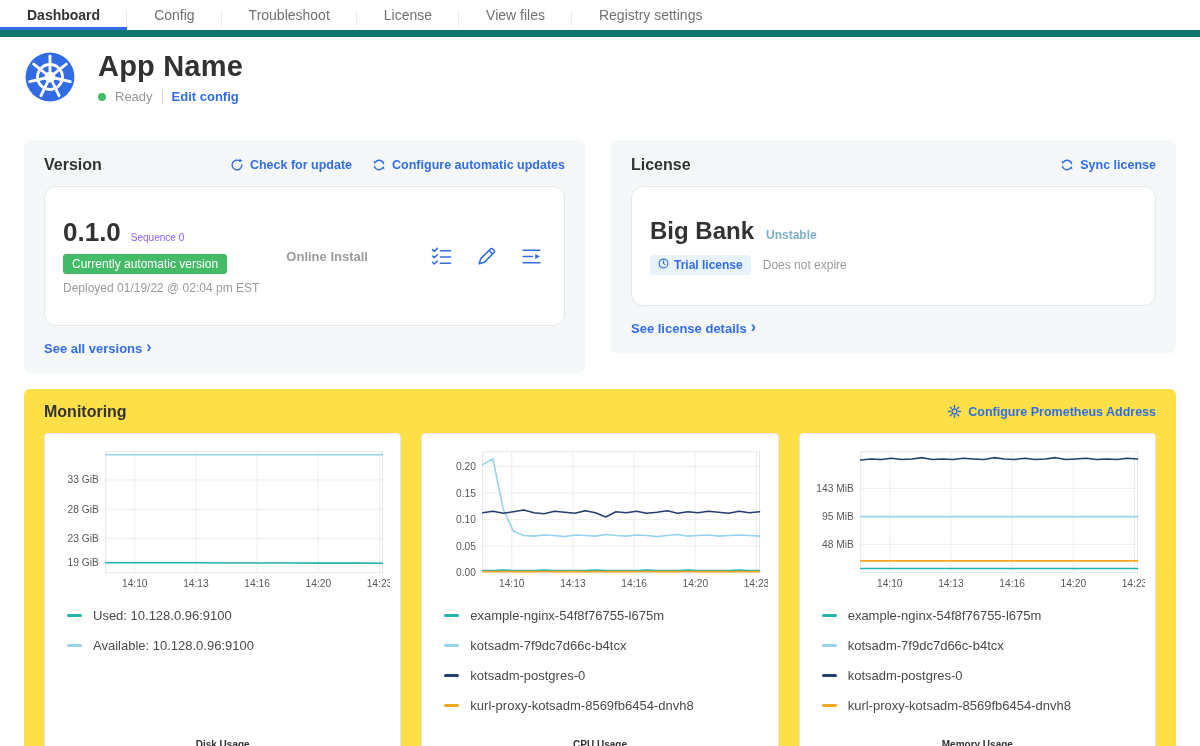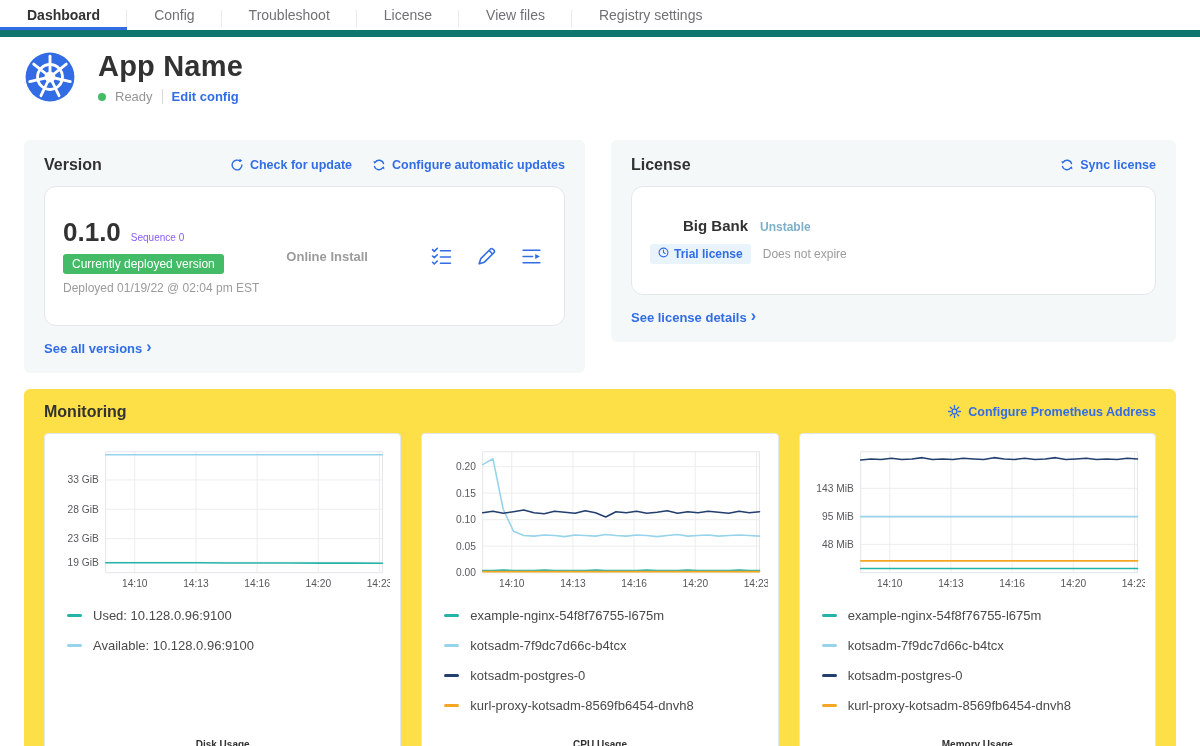--- a/index.html
+++ b/index.html
@@ -59,21 +59,21 @@
     display:inline-block; margin-top:6px; background:#44bb66; color:#fff;
     font-size:12px; font-weight:400; padding:3px 9px; border-radius:3px;
   }
   .deployed-text { margin-top:7px; font-size:12px; color:#9b9b9b; }
   .install-type { font-size:13px; font-weight:700; color:#9b9b9b; margin-right:36px; }
   .ver-icons { display:flex; gap:24px; align-items:center; padding-right:4px; }
   .action-ic { width:21px; height:21px; cursor:pointer; display:inline-flex; }
   .action-ic svg { width:21px; height:21px; }
 
   .lic-name-row { display:flex; align-items:baseline; gap:12px; }
-  .lic-name { font-size:15px; font-weight:700;margin-left:33px; }
+  .lic-name { font-size:24px; font-weight:700; }
   .lic-channel { font-size:12px; font-weight:700; color:#7fafca; }
   .lic-row2 { display:flex; align-items:center; gap:12px; margin-top:10px; }
   .trial-badge {
     display:inline-flex; align-items:center; gap:5px; background:#e9f3fc; color:#326de6;
     font-size:12px; font-weight:700; padding:3px 8px; border-radius:3px;
   }
   .lic-expiry { font-size:12px; color:#9b9b9b; }
 
   
   .monitoring-card { margin:16px 24px 0; background:#fde047; border-radius:6px; padding:14px 20px 14px; }
@@ -161,21 +161,21 @@
           </a>
         </div>
       </div>
 
       <div class="inner-card version-inner">
         <div class="ver-left">
           <div class="ver-number-row">
             <span class="ver-number">0.1.0</span>
             <span class="ver-seq">Sequence 0</span>
           </div>
-          <span class="deployed-badge">Currently deployed version</span>
+          <span class="deployed-badge">Currently automatic version</span>
           <div class="deployed-text">Deployed 01/19/22 @ 02:04 pm EST</div>
         </div>
         <div class="install-type">Online Install</div>
         <div class="ver-icons">
           <span class="action-ic">
             <svg viewBox="0 0 20 20">
               <g fill="none" stroke="#326de6" stroke-width="1.5" stroke-linecap="round" stroke-linejoin="round">
                 <path d="M1.5 3.5l1.6 1.6L6 2.3"></path>
                 <path d="M1.5 9.5l1.6 1.6L6 8.3"></path>
                 <path d="M1.5 15.5l1.6 1.6L6 14.3"></path>

